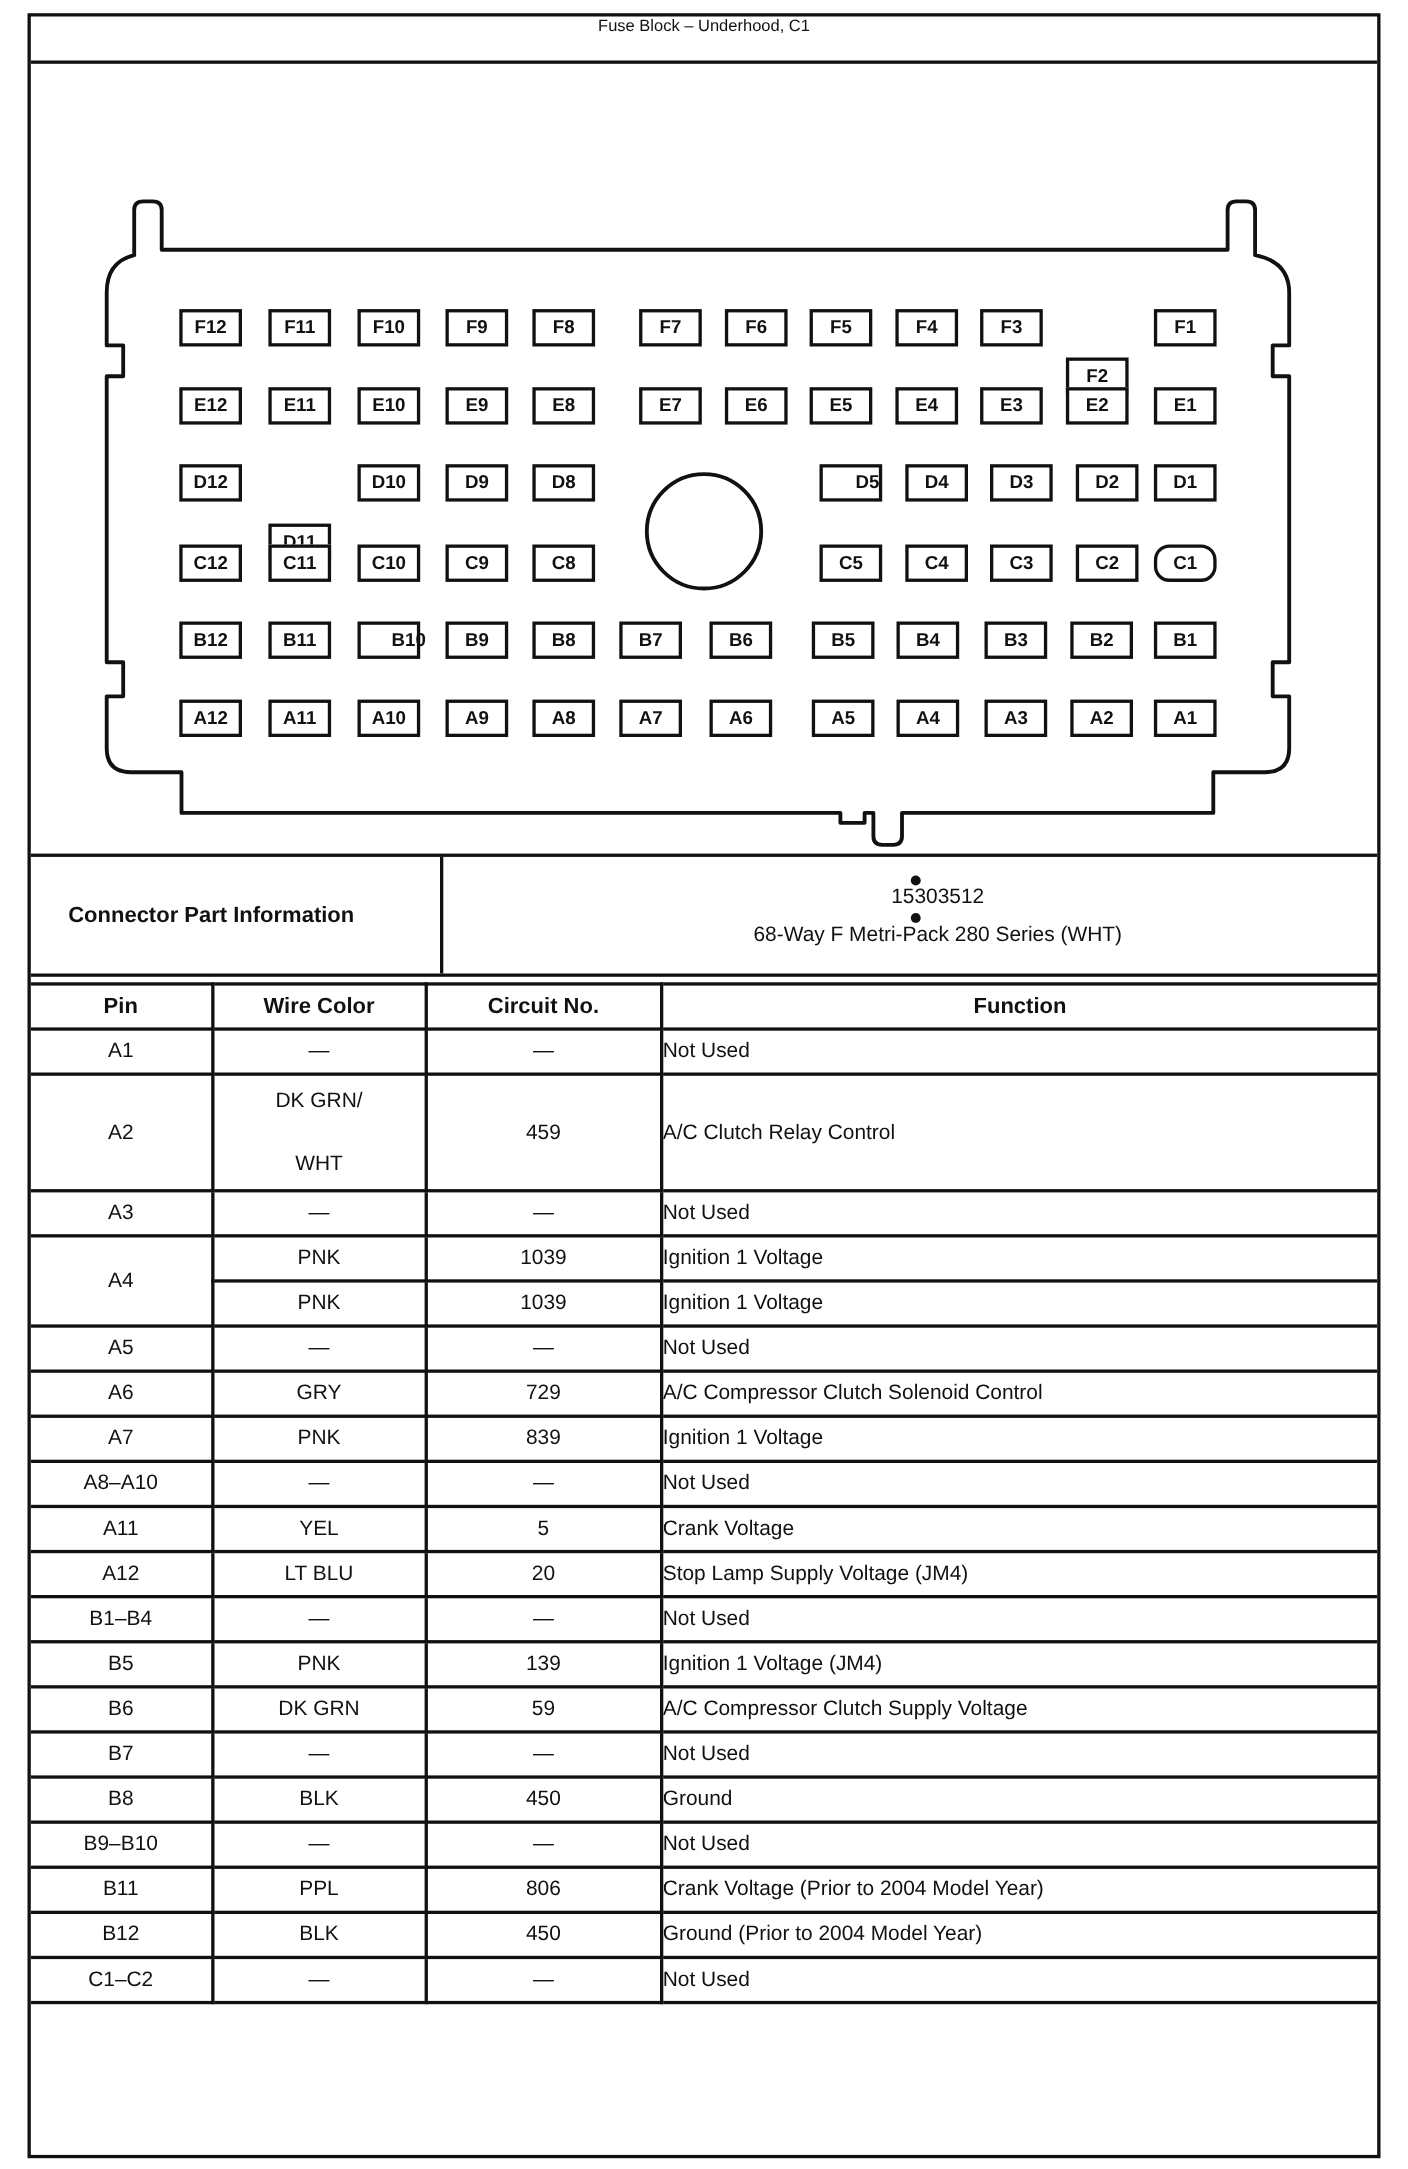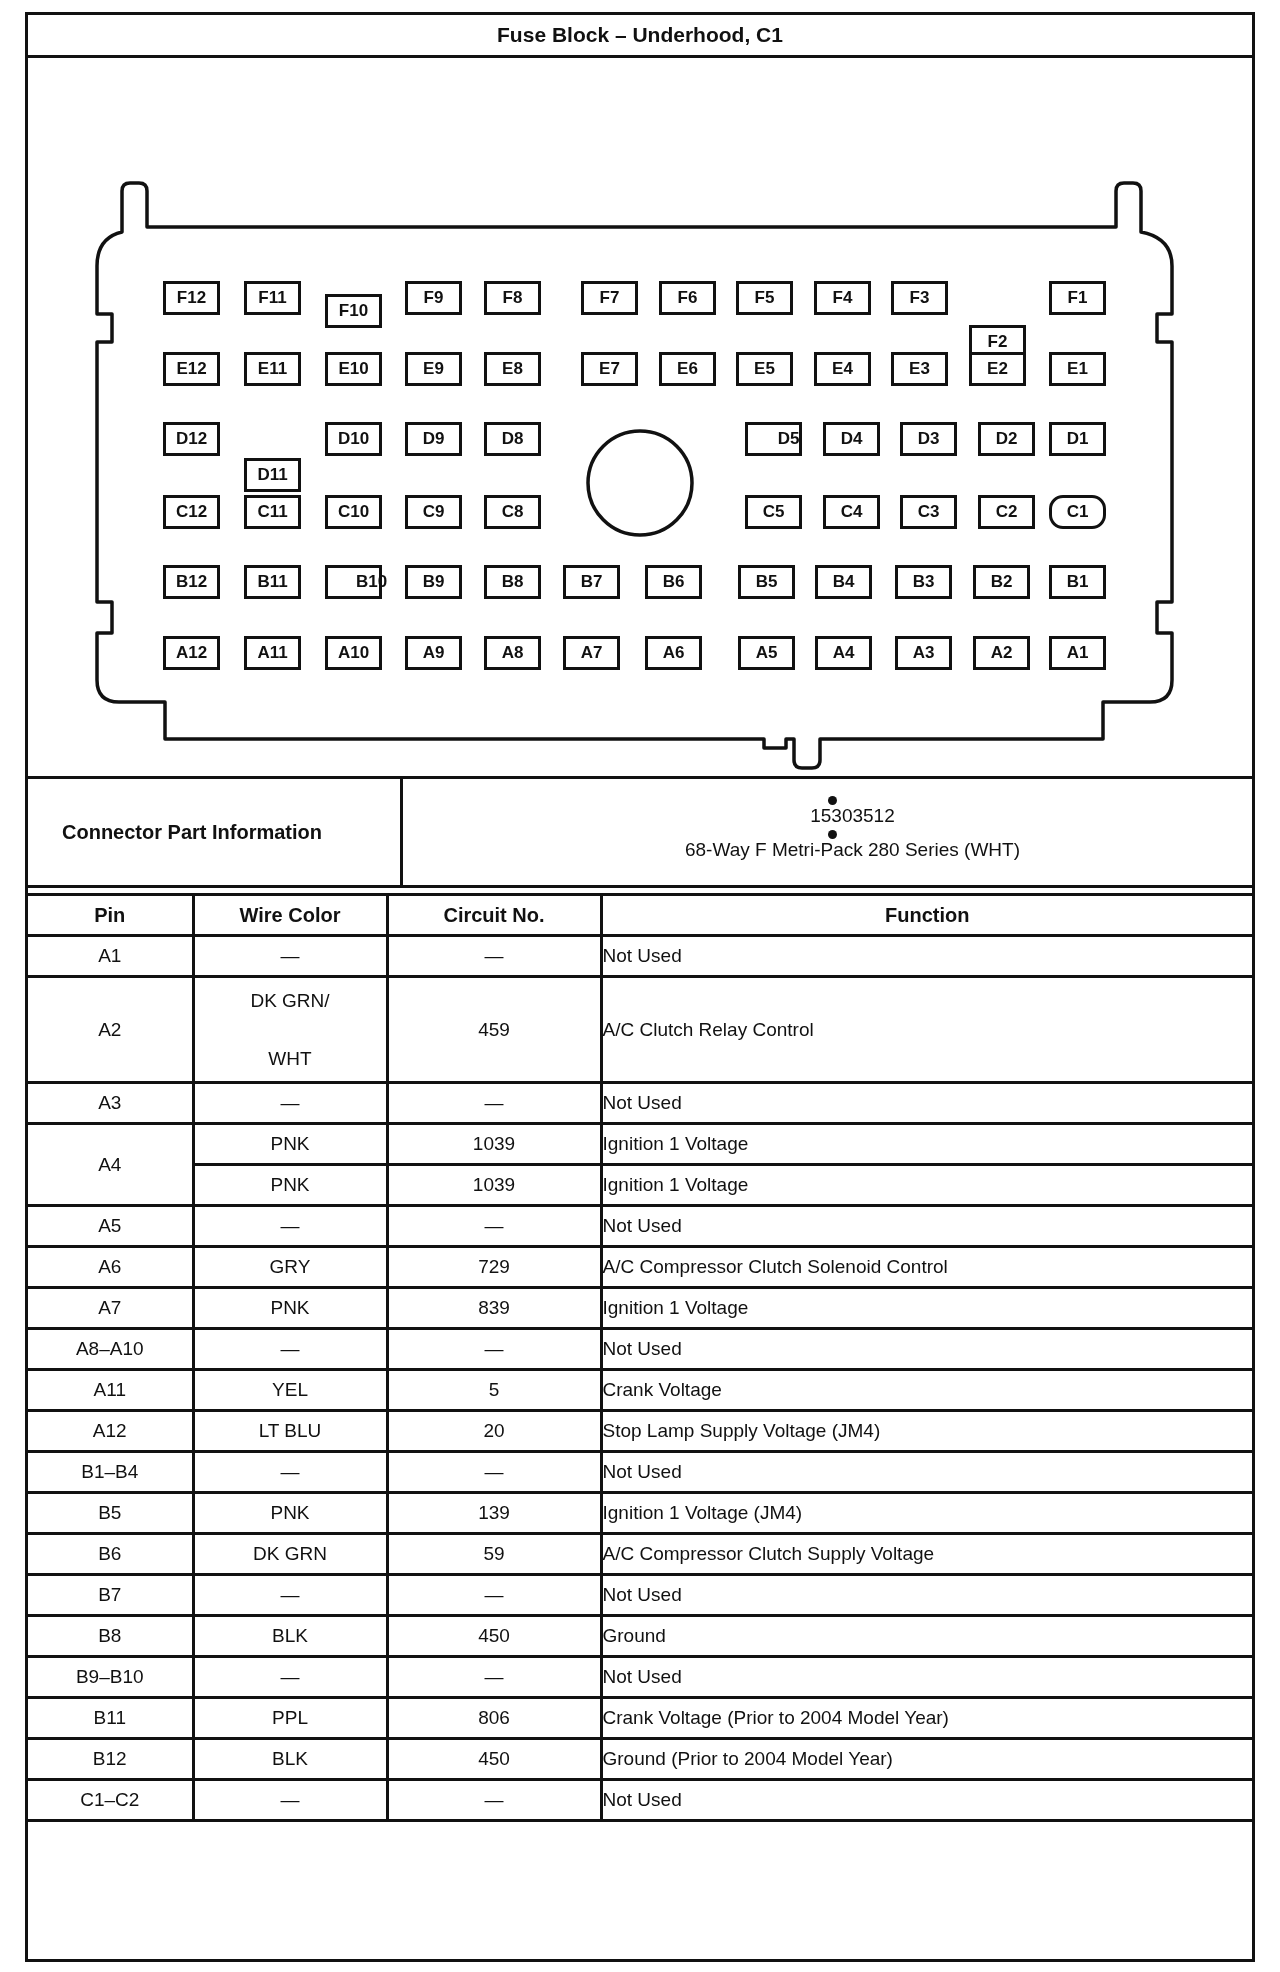--- a/index.html
+++ b/index.html
@@ -9,22 +9,22 @@
     font-family: "Liberation Sans", sans-serif;
     color: #111;
   }
   .page { position: absolute; inset: 0; background: #fff; }
   .doc {
     position: absolute; left: 25px; right: 25px; top: 12px; bottom: 10px;
     border: 3px solid #111; overflow: hidden; background: #fff;
   }
   .title-bar {
     height: 43px; border-bottom: 3px solid #111;
-    display: flex; align-items: center; justify-content: center;
-    font-weight: bold; font-size: 21px;
+    display: flex; align-items: flex-start; justify-content: center;
+    font-weight: normal; font-size: 15px;
   }
   .diagram { position: relative; height: 718px; }
   .diagram svg { position: absolute; left: 0; top: 0; }
   .pin {
     position: absolute; width: 57px; height: 34px;
     margin-left: -28px; margin-top: -17px;
     border: 3px solid #111; background: #fff;
     display: flex; align-items: center; justify-content: center;
     font-weight: bold; font-size: 17px;
   }
@@ -81,21 +81,21 @@
              L 137,681 L 137,644
              L 91,644 Q 69,644 69,622
              L 69,575 L 84,575 L 84,544 L 69,544
              L 69,284 L 84,284 L 84,256 L 69,256
              L 69,208 Q 69,180 94,174 Z" fill="none" stroke="#111" stroke-width="3.5" stroke-linejoin="round"></path>
         <circle cx="612" cy="425" r="52" fill="none" stroke="#111" stroke-width="3.5"></circle>
       </svg>
       <div>
           <div class="pin" style="left: 163px; top: 240px;">F12</div>
           <div class="pin" style="left: 244px; top: 240px;">F11</div>
-          <div class="pin" style="left: 325px; top: 253px;">F10</div>
+          <div class="pin" style="left: 325px; top: 240px;">F10</div>
           <div class="pin" style="left: 405px; top: 240px;">F9</div>
           <div class="pin" style="left: 484px; top: 240px;">F8</div>
           <div class="pin" style="left: 581px; top: 240px;">F7</div>
           <div class="pin" style="left: 659px; top: 240px;">F6</div>
           <div class="pin" style="left: 736px; top: 240px;">F5</div>
           <div class="pin" style="left: 814px; top: 240px;">F4</div>
           <div class="pin" style="left: 891px; top: 240px;">F3</div>
           <div class="pin" style="left: 969px; top: 240px; margin-top: 27px;">F2</div>
           <div class="pin" style="left: 1049px; top: 240px;">F1</div>
           <div class="pin" style="left: 163px; top: 311px;">E12</div>
@@ -104,21 +104,21 @@
           <div class="pin" style="left: 405px; top: 311px;">E9</div>
           <div class="pin" style="left: 484px; top: 311px;">E8</div>
           <div class="pin" style="left: 581px; top: 311px;">E7</div>
           <div class="pin" style="left: 659px; top: 311px;">E6</div>
           <div class="pin" style="left: 736px; top: 311px;">E5</div>
           <div class="pin" style="left: 814px; top: 311px;">E4</div>
           <div class="pin" style="left: 891px; top: 311px;">E3</div>
           <div class="pin" style="left: 969px; top: 311px;">E2</div>
           <div class="pin" style="left: 1049px; top: 311px;">E1</div>
           <div class="pin" style="left: 163px; top: 381px;">D12</div>
-          <div class="pin" style="left: 244px; top: 371px; margin-top: 29px;">D11</div>
+          <div class="pin" style="left: 244px; top: 389px; margin-top: 29px;">D11</div>
           <div class="pin" style="left: 325px; top: 381px;">D10</div>
           <div class="pin" style="left: 405px; top: 381px;">D9</div>
           <div class="pin" style="left: 484px; top: 381px;">D8</div>
           <div class="pin" style="left: 745px; top: 381px; padding-left: 30px;">D5</div>
           <div class="pin" style="left: 823px; top: 381px;">D4</div>
           <div class="pin" style="left: 900px; top: 381px;">D3</div>
           <div class="pin" style="left: 978px; top: 381px;">D2</div>
           <div class="pin" style="left: 1049px; top: 381px;">D1</div>
           <div class="pin" style="left: 163px; top: 454px;">C12</div>
           <div class="pin" style="left: 244px; top: 454px;">C11</div>

